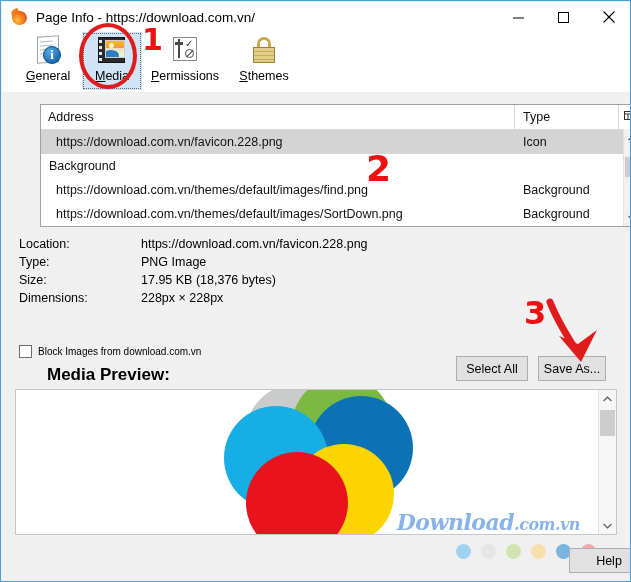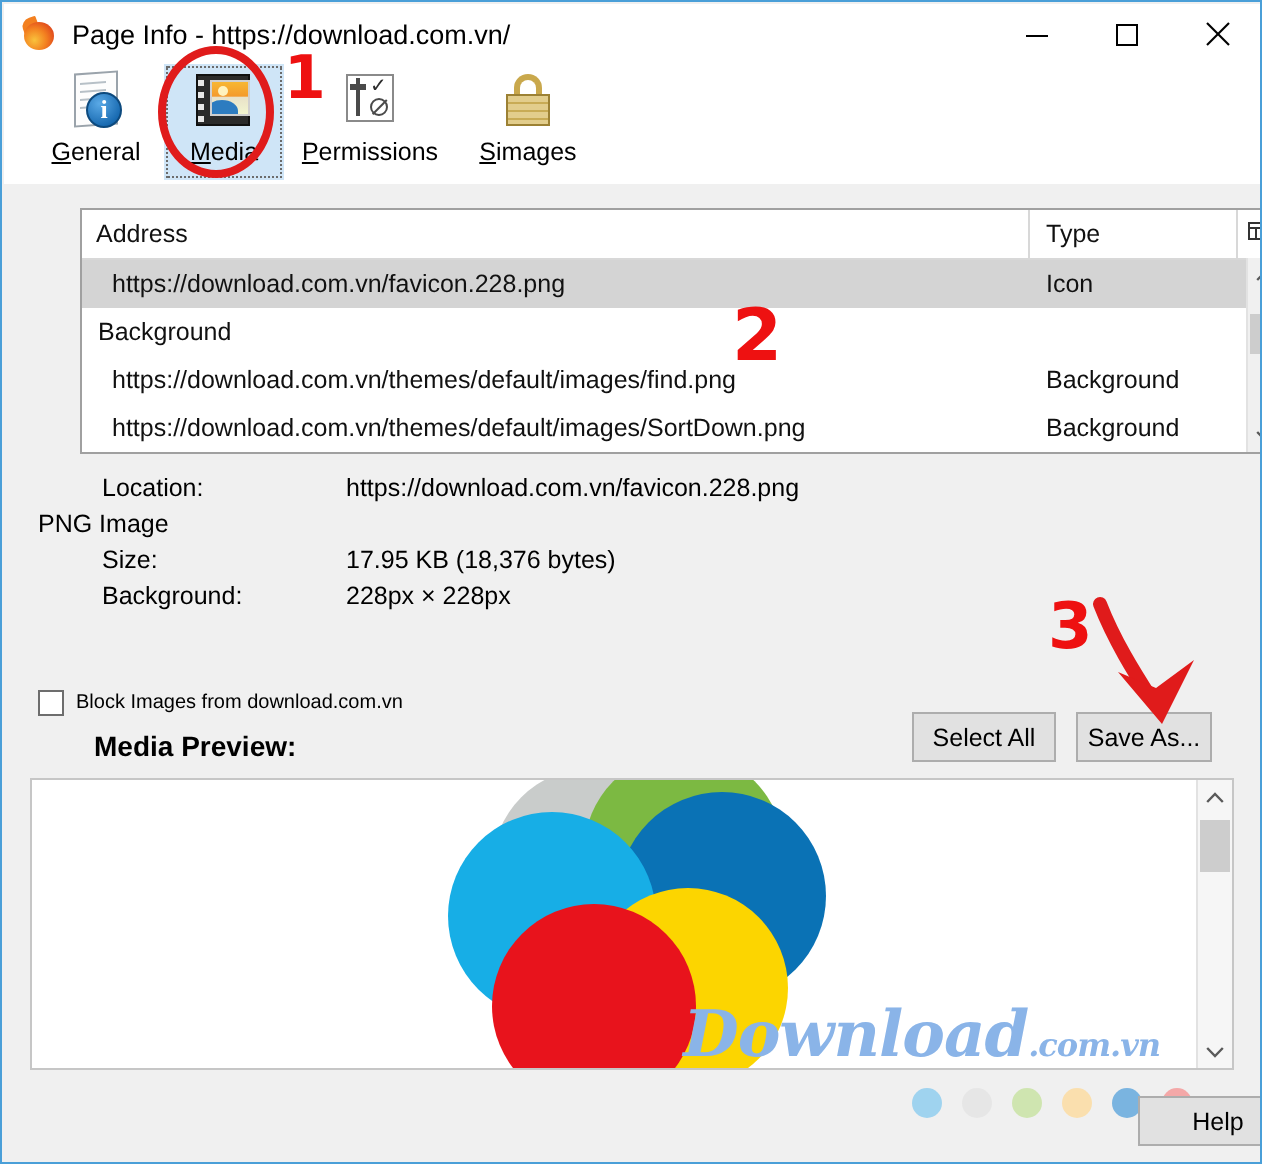--- a/index.html
+++ b/index.html
@@ -310,42 +310,42 @@
     background: #cdcdcd;
   }
 
   
   .details {
     position: absolute;
     left: 18px; top: 236px;
     width: 420px;
   }
   .drow { display: flex; margin-bottom: 4px; }
-  .dlabel { width: 122px; font-size: 12.5px; color: #000; margin-left: 32px; }
+  .dlabel { width: 122px; font-size: 12.5px; color: #000; }
   .dvalue { font-size: 12.5px; color: #000; }
 
   
   .blockrow {
     position: absolute;
     left: 18px; top: 344px;
     display: flex;
     align-items: center;
   }
   .cbox {
     width: 13px; height: 13px;
     border: 1px solid #6d6d6d;
     background: #fff;
     box-sizing: border-box;
     margin-right: 6px;
   }
   .blocklabel { font-size: 10px; color: #000; }
   .mplabel {
     position: absolute;
     left: 18px; top: 364px;
-    font-size: 14px;
+    font-size: 17px;
     font-weight: bold;
     color: #000;
     padding-left: 28px;
   }
   .btn {
     position: absolute;
     height: 25px;
     background: #e1e1e1;
     border: 1px solid #adadad;
     font-size: 12.5px;
@@ -393,21 +393,21 @@
     position: absolute;
     right: 36px;
     bottom: 1px;
     font-family: "DejaVu Serif", serif;
     font-style: italic;
     font-weight: bold;
     letter-spacing: -0.5px;
     white-space: nowrap;
     line-height: 1;
   }
-  .wm .w1 { font-size: 32px; color: #8ab4e8; }
+  .wm .w1 { font-size: 22px; color: #8ab4e8; }
   .wm .w2 { font-size: 16px; color: #8ab4e8; }
 
   
   .dots {
     position: absolute;
     left: 455px; top: 543px;
     display: flex;
     gap: 10px;
   }
   .dot { width: 15px; height: 15px; border-radius: 50%; }
@@ -498,21 +498,21 @@
         <div class="nope"></div>
       </div>
       <div class="tblabel"><u>P</u><span>ermissions</span></div>
     </div>
 
     <div class="tbitem" style="width:72px">
       <div class="tbicon ic-sec">
         <div class="shackle"></div>
         <div class="body"></div>
       </div>
-      <div class="tblabel"><u>S</u><span>images</span></div>
+      <div class="tblabel"><u>S</u><span>themes</span></div>
     </div>
   </div>
 
   <div class="listbox">
     <div class="list-head">
       <div class="col-address">Address</div>
       <div class="col-type">Type</div>
       <div class="col-picker">
         <svg width="12" height="12" viewBox="0 0 12 12">
           <rect x="0.5" y="0.5" width="9" height="8" fill="none" stroke="#333" stroke-width="1"></rect>
@@ -553,28 +553,29 @@
       </div>
     </div>
   </div>
 
   <div class="details">
     <div class="drow">
       <div class="dlabel">Location:</div>
       <div class="dvalue">https://download.com.vn/favicon.228.png</div>
     </div>
     <div class="drow">
+      <div class="dlabel">Type:</div>
       <div class="dvalue">PNG Image</div>
     </div>
     <div class="drow">
       <div class="dlabel">Size:</div>
       <div class="dvalue">17.95 KB (18,376 bytes)</div>
     </div>
     <div class="drow">
-      <div class="dlabel">Background:</div>
+      <div class="dlabel">Dimensions:</div>
       <div class="dvalue">228px × 228px</div>
     </div>
   </div>
 
   <div class="blockrow">
     <div class="cbox"></div>
     <div class="blocklabel">Block Images from download.com.vn</div>
   </div>
 
   <div class="mplabel">Media Preview:</div>

